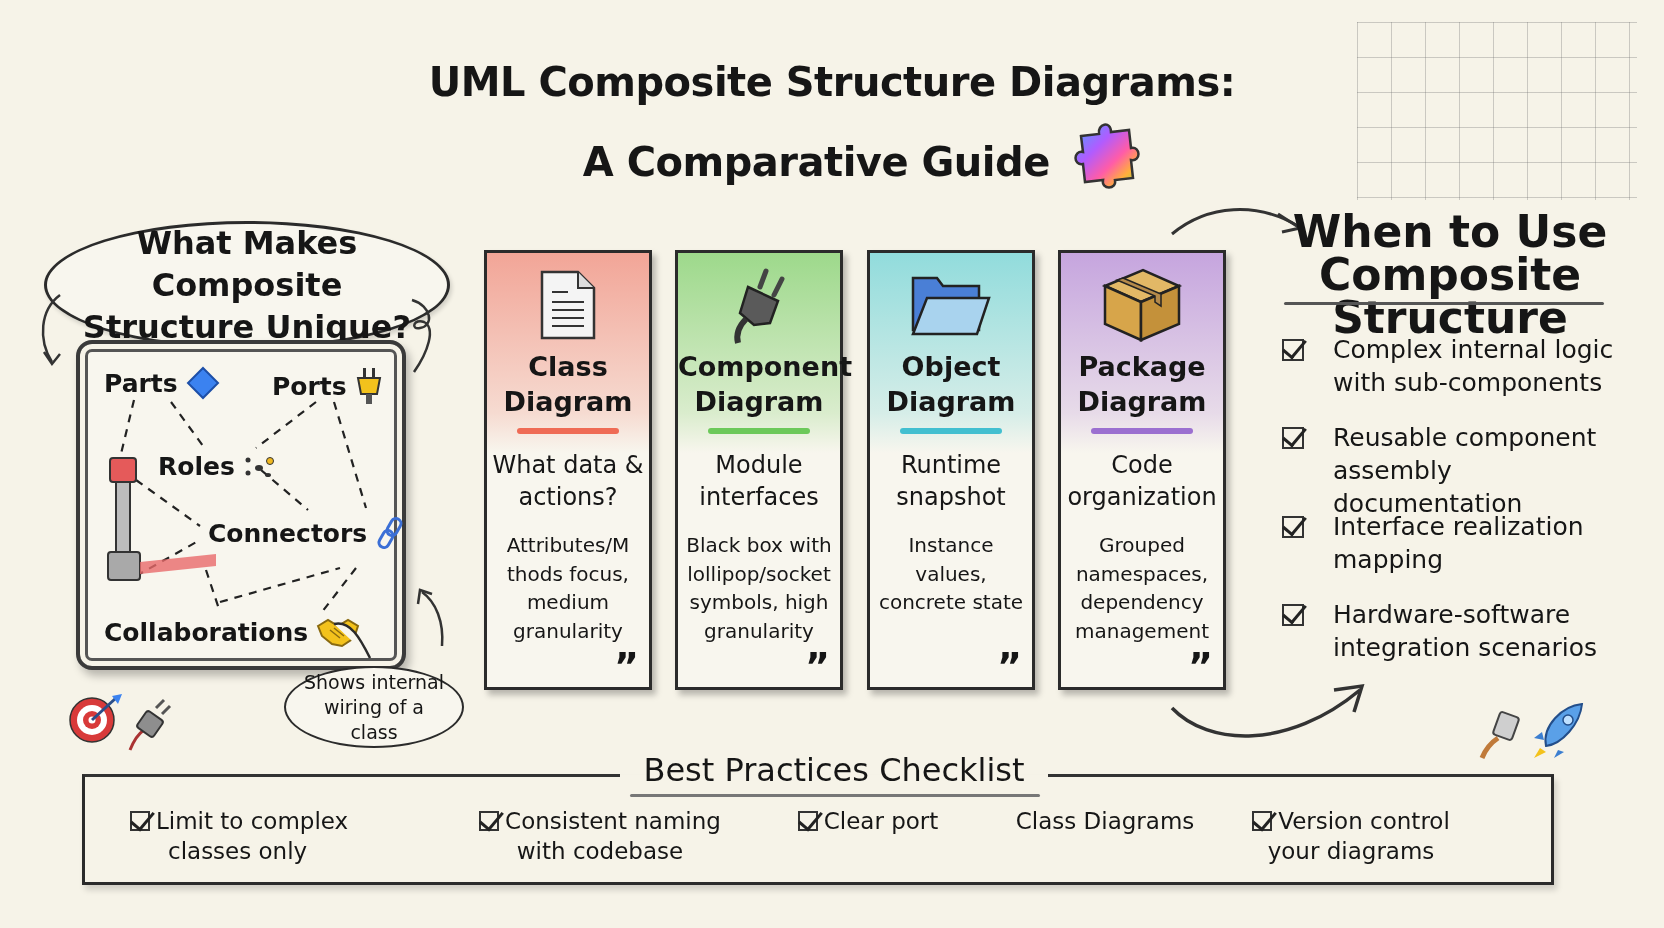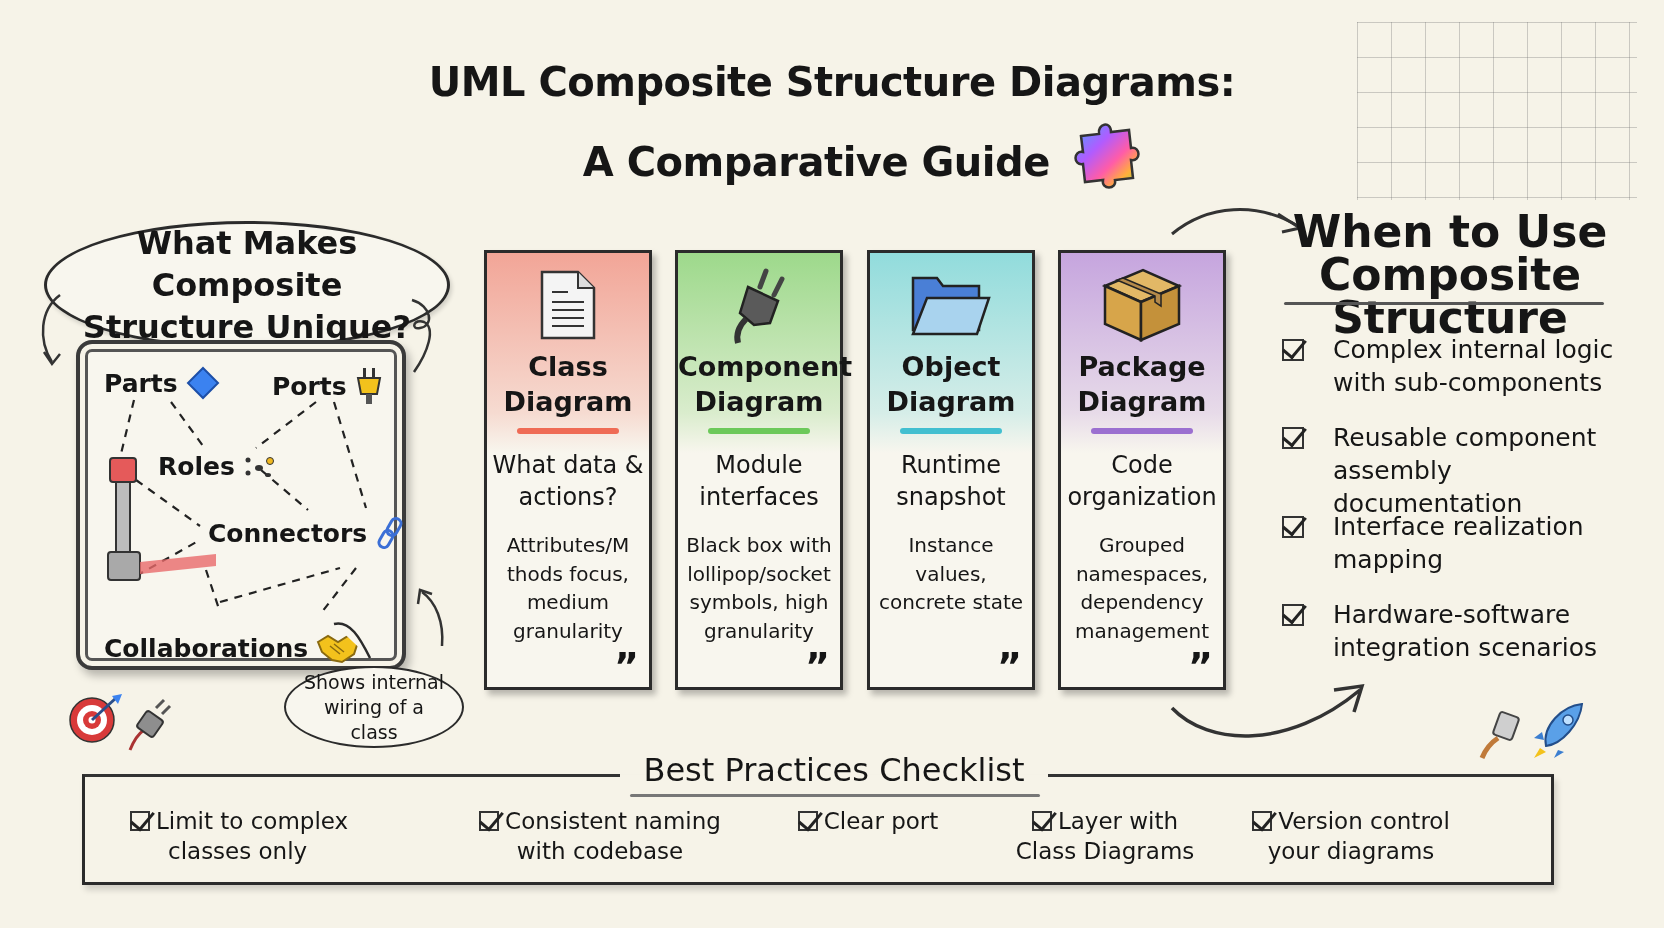--- a/index.html
+++ b/index.html
@@ -229,21 +229,21 @@
       <ellipse cx="25" cy="20" rx="3" ry="2" fill="#333"></ellipse>
     </svg>
 </div>
 <div class="concept" style="left:208px;top:516px">
   <span>Connectors</span>
   <svg width="30" height="34" viewBox="0 0 30 34">
       <rect x="14" y="2" width="10" height="18" rx="5" transform="rotate(30 19 11)" fill="none" stroke="#3b6fd6" stroke-width="3"></rect>
       <rect x="6" y="14" width="10" height="18" rx="5" transform="rotate(30 11 23)" fill="none" stroke="#3b6fd6" stroke-width="3"></rect>
     </svg>
 </div>
-<div class="concept" style="left:104px;top:632px">
+<div class="concept" style="left:104px;top:616px">
   <span>Collaborations</span>
   <svg width="44" height="32" viewBox="0 0 44 32">
       <path d="M2 10 L12 4 L22 10 L32 4 L42 10 L38 22 L26 30 L16 28 L6 20 Z" fill="#f3c21c" stroke="#8a6a10" stroke-width="2"></path>
       <path d="M14 14 L24 22 M18 12 L28 20" stroke="#8a6a10" stroke-width="1.5"></path>
     </svg>
 </div>
 
 <svg class="abs" style="left:330px;top:618px" width="60" height="50">
   <path d="M4 6 C20 2 30 20 40 40" fill="#f8f6ee" stroke="#2b2b2b" stroke-width="2.5"></path>
 </svg>
@@ -405,24 +405,20 @@
     </div>
   <div>with codebase</div>
 </div>
 <div class="bp-item" style="left:748px;width:240px">
   <div class="first">
       <span class="chk"></span>
       <span>Clear port</span>
     </div>
 </div>
 <div class="bp-item" style="left:990px;width:230px">
-  <div class="first">
-      <span class="chk"></span>
-      <span>Layer with</span>
-    </div>
   <div>Class Diagrams</div>
 </div>
 <div class="bp-item" style="left:1236px;width:230px">
   <div class="first">
       <span class="chk"></span>
       <span>Version control</span>
     </div>
   <div>your diagrams</div>
 </div>
 

